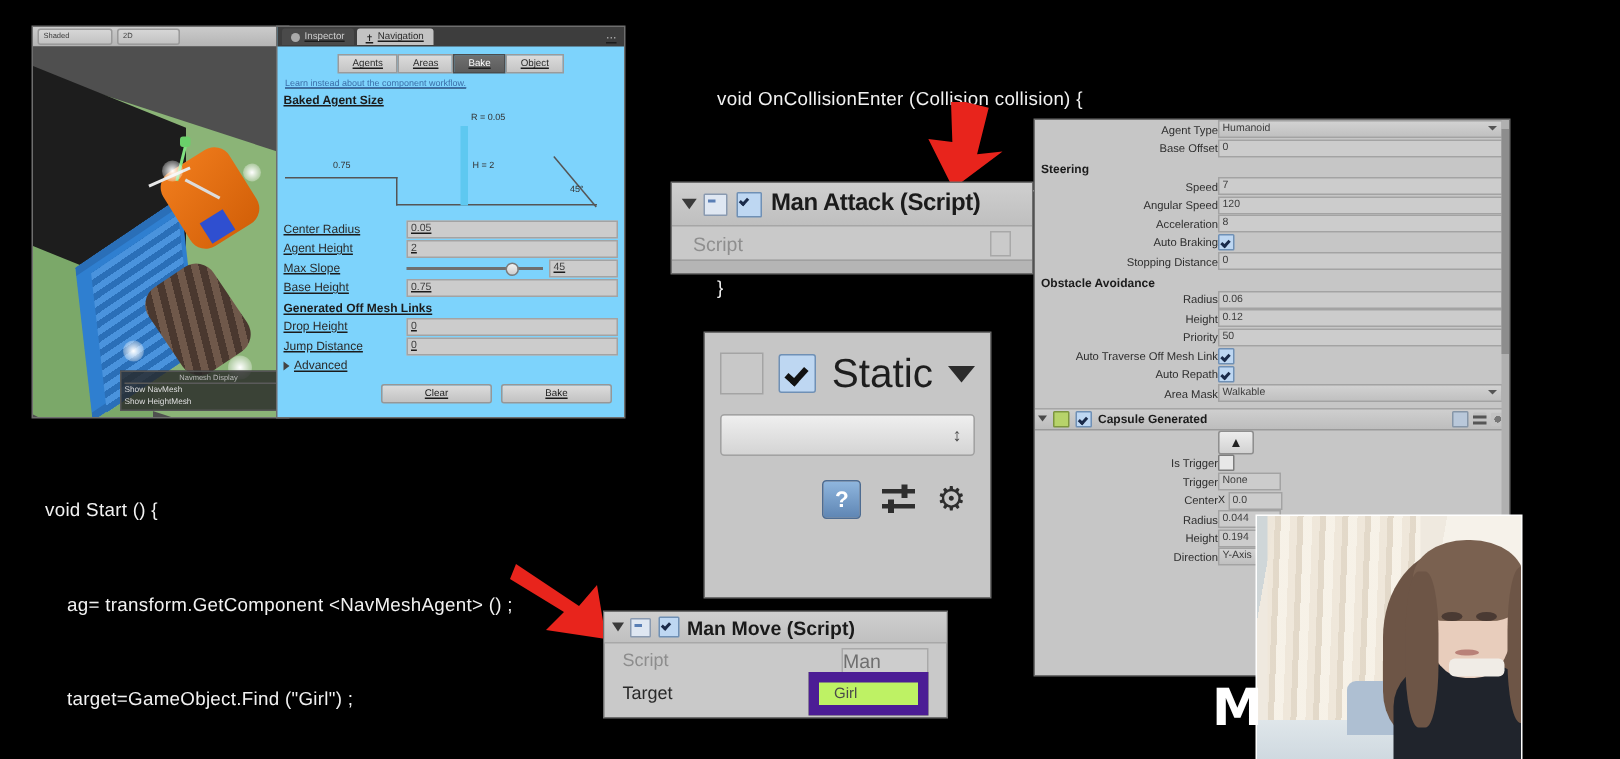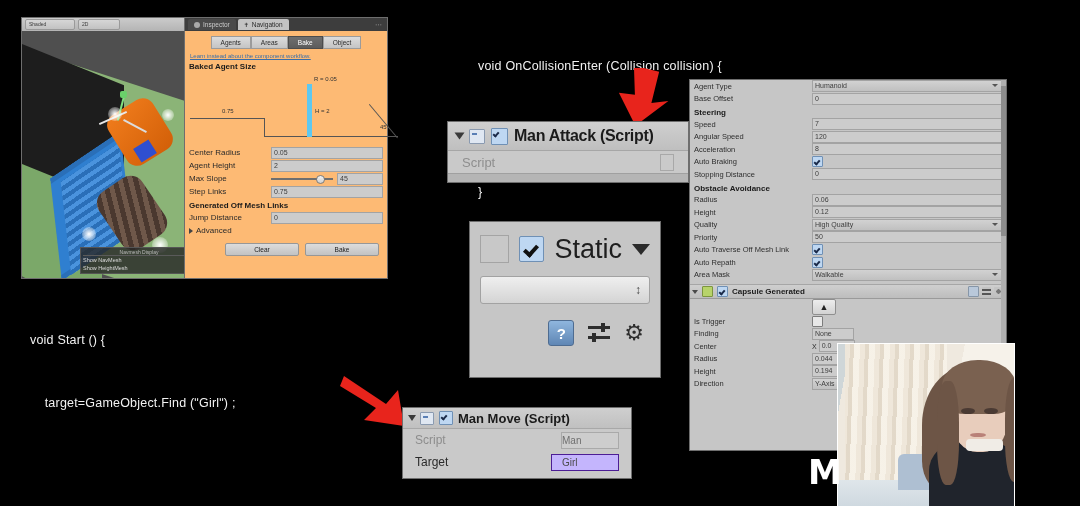--- a/index.html
+++ b/index.html
@@ -48,21 +48,21 @@
   #sceneGL{position:absolute;inset:13px 0 0 0;background:#4f4f4f;overflow:hidden;}
   .ground{position:absolute;background:#86b073;}
   .navOverlay{position:absolute;left:58px;top:216px;width:112px;background:rgba(40,40,40,.82);
               border:1px solid #555;font-size:5.5px;color:#ddd;padding:1px 2px;}
   .navOverlay .ttl{text-align:center;color:#bbb;font-size:5px;border-bottom:1px solid #5a5a5a;}
   .navOverlay .orow{display:flex;align-items:center;gap:3px;height:8px;}
   .ocbx{width:6px;height:6px;background:#ddd;border:1px solid #777;margin-left:auto;}
   .ocbx.off{background:#8d8d8d;}
 
   
-  #navWin{left:185px;top:18px;width:202px;height:260px;background:#fdba74;}
+  #navWin{left:185px;top:18px;width:231px;height:260px;background:#7dd3fc;text-decoration:underline;}
   #navTabs{display:flex;align-items:center;height:13px;background:#3d3d3d;gap:2px;padding:0 3px;}
   .wtab{display:flex;align-items:center;gap:3px;height:11px;padding:0 6px;font-size:6.5px;
         color:#ccc;background:#4a4a4a;border-top-left-radius:2px;border-top-right-radius:2px;}
   .wtab.active{background:#c3c3c3;color:#2a2a2a;}
   .seg{display:flex;justify-content:center;gap:0;margin:5px 0 4px;}
   .seg div{font-size:6.5px;padding:2px 9px;background:linear-gradient(#dcdcdc,#c4c4c4);
            border:1px solid #9b9b9b;color:#2c2c2c;}
   .seg div.sel{background:linear-gradient(#6f6f6f,#5c5c5c);color:#fff;border-color:#4c4c4c;}
   .lnk{font-size:6px;color:#3b6ea8;text-decoration:underline;padding:0 5px;}
   .diagram{position:relative;height:72px;margin:2px 5px 0;}
@@ -82,35 +82,35 @@
         font-size:12.5px;line-height:21px;white-space:pre;letter-spacing:.2px;}
 
   
   .arrow{position:absolute;}
 
   
   #attackWin{left:448px;top:122px;width:240px;height:60px;background:#c9c9c9;}
   #attackWin .big{font-size:16px;font-weight:bold;letter-spacing:-.3px;}
 
   
-  #staticWin{left:470px;top:222px;width:190px;height:155px;background:#c6c6c6;}
+  #staticWin{left:470px;top:222px;width:190px;height:176px;background:#c6c6c6;}
   .bigcbx{width:24px;height:24px;background:#bed7f2;border:1px solid #6f90b5;border-radius:2px;
           position:relative;}
   .bigcbx:after{content:"";position:absolute;left:4px;top:8px;width:10px;height:5px;
         border-left:4px solid #111;border-bottom:4px solid #111;transform:rotate(-48deg);}
   .bigtri{width:0;height:0;border-left:9px solid transparent;border-right:9px solid transparent;
           border-top:11px solid #2b2b2b;}
 
   
   #moveWin{left:403px;top:408px;width:228px;height:70px;background:#c9c9c9;}
 
   
   #agentWin{left:690px;top:80px;width:316px;height:370px;background:#c6c6c6;}
   #agentWin .row{height:12.5px;font-size:7.5px;}
-  #agentWin .row .lbl{width:118px;color:#2e2e2e;}
+  #agentWin .row .lbl{width:118px;color:#2e2e2e;text-align:right;}
   .vscroll{position:absolute;right:0;top:0;width:5px;height:100%;background:#b0b0b0;}
   .vscroll i{position:absolute;left:0;top:6px;width:5px;height:150px;background:#8d8d8d;display:block;}
 
   
   #cam{position:absolute;left:838px;top:344px;width:176px;height:162px;overflow:hidden;
        background:#e9e3d9;box-shadow:0 0 0 1px #fff;}
   .camWall{position:absolute;inset:0;background:
      linear-gradient(100deg,#cfd6d8 0 6%,#efe9df 6% 62%,#f6f2ea 62% 100%);}
   .curtain{position:absolute;left:4%;top:0;width:58%;height:88%;
      background:repeating-linear-gradient(92deg,#efe7da 0 5px,#e2d8c8 5px 9px,#f7f2e8 9px 15px);
@@ -251,25 +251,29 @@
     </div>
     <div class="row">
       <span class="lbl" style="width:82px">Max Slope</span>
       <span class="slider">
         <span class="track"></span>
         <span class="knob"></span>
       </span>
       <span class="fld" style="flex:0 0 40px;margin-left:4px">45</span>
     </div>
     <div class="row">
-      <span class="lbl" style="width:82px">Step Links</span>
+      <span class="lbl" style="width:82px">Base Height</span>
       <span class="fld">0.75</span>
     </div>
 
     <div class="sect">Generated Off Mesh Links</div>
+    <div class="row">
+      <span class="lbl" style="width:82px">Drop Height</span>
+      <span class="fld">0</span>
+    </div>
     <div class="row">
       <span class="lbl" style="width:82px">Jump Distance</span>
       <span class="fld">0</span>
     </div>
     <div class="row" style="gap:3px">
       <span style="width:0;height:0;border-left:4px solid #444;border-top:3px solid transparent;
             border-bottom:3px solid transparent"></span>
       <span>Advanced</span>
     </div>
     <div class="btnrow">
@@ -279,20 +283,21 @@
   </div>
 
   <div class="code" style="left:478px;top:14px">
     <div>void OnCollisionEnter (Collision collision) {</div>
     <div>     SceneManager.LoadScene (ʺGameOverʺ) ;</div>
     <div>}</div>
   </div>
 
   <div class="code" style="left:30px;top:288px">
     <div>void Start () {</div>
+    <div>    ag= transform.GetComponent &lt;NavMeshAgent&gt; () ;</div>
     <div>    target=GameObject.Find (ʺGirlʺ) ;</div>
     
     
     
     
     
     
   </div>
 
   <svg class="arrow" style="left:612px;top:68px" width="72" height="64">
@@ -352,27 +357,27 @@
          background:linear-gradient(#cfcfcf,#c0c0c0);border-bottom:1px solid #a8a8a8">
       <span style="width:0;height:0;border-left:6px solid #3a3a3a;border-top:4px solid transparent;
             border-bottom:4px solid transparent;transform:rotate(90deg)"></span>
       <span class="cube-ico script" style="width:12px;height:11px"></span>
       <span class="cbx blue on" style="width:12px;height:12px"></span>
       <span style="font-size:13px;font-weight:bold;color:#1a1a1a">Man Move (Script)</span>
     </div>
     <div style="display:flex;align-items:center;height:22px;padding:0 12px;font-size:12px;color:#8d8d8d">
       <span>Script</span>
       <span style="flex:1"></span>
-      <span style="width:56px;height:15px;background:#cdcdcd;border:1px solid #a9a9a9;font-size:10px;
+      <span style="width:56px;height:15px;background:#cdcdcd;border:1px solid #a9a9a9;font-size:13px;
             color:#6f6f6f;line-height:15px;overflow:hidden;white-space:nowrap">Man</span>
     </div>
     <div style="display:flex;align-items:center;height:22px;padding:0 12px;font-size:12px;color:#2a2a2a">
       <span>Target</span>
       <span style="flex:1"></span>
-      <span style="width:56px;height:15px;background:#c4b5fd;border:1px solid #4c1d95;font-size:10px;
+      <span style="width:56px;height:15px;background:#bef264;border:7px solid #4c1d95;font-size:10px;
             color:#4a4a4a;padding-left:10px;line-height:15px;overflow:hidden;white-space:nowrap">Girl</span>
     </div>
   </div>
 
   <div class="panel" id="agentWin">
 
     <div class="row">
       <span class="lbl">Agent Type</span>
       <span class="fld pop">Humanoid</span>
     </div>
@@ -404,24 +409,20 @@
     </div>
 
     <div class="sect">Obstacle Avoidance</div>
     <div class="row">
       <span class="lbl">Radius</span>
       <span class="fld">0.06</span>
     </div>
     <div class="row">
       <span class="lbl">Height</span>
       <span class="fld">0.12</span>
-    </div>
-    <div class="row">
-      <span class="lbl">Quality</span>
-      <span class="fld pop">High Quality</span>
     </div>
     <div class="row">
       <span class="lbl">Priority</span>
       <span class="fld">50</span>
     </div>
 
     <div class="row">
       <span class="lbl" style="width:118px;overflow:hidden;white-space:nowrap">Auto Traverse Off Mesh Link</span>
       <span class="cbx blue on"></span>
     </div>
@@ -449,21 +450,21 @@
       <span class="lbl" style="width:118px"></span>
       <span style="width:22px;height:14px;background:linear-gradient(#ededed,#d2d2d2);
             border:1px solid #8f8f8f;border-radius:2px;display:flex;align-items:center;
             justify-content:center;font-size:9px;color:#222">▲</span>
     </div>
     <div class="row">
       <span class="lbl">Is Trigger</span>
       <span class="cbx"></span>
     </div>
     <div class="row">
-      <span class="lbl">Finding</span>
+      <span class="lbl">Trigger</span>
       <span class="fld" style="flex:0 0 36px">None</span>
     </div>
     <div class="row">
       <span class="lbl">Center</span>
       <span style="font-size:7px;margin-right:2px">X</span>
       <span class="fld" style="flex:0 0 30px">0.0</span>
     </div>
     <div class="row">
       <span class="lbl">Radius</span>
       <span class="fld" style="flex:0 0 36px">0.044</span>

